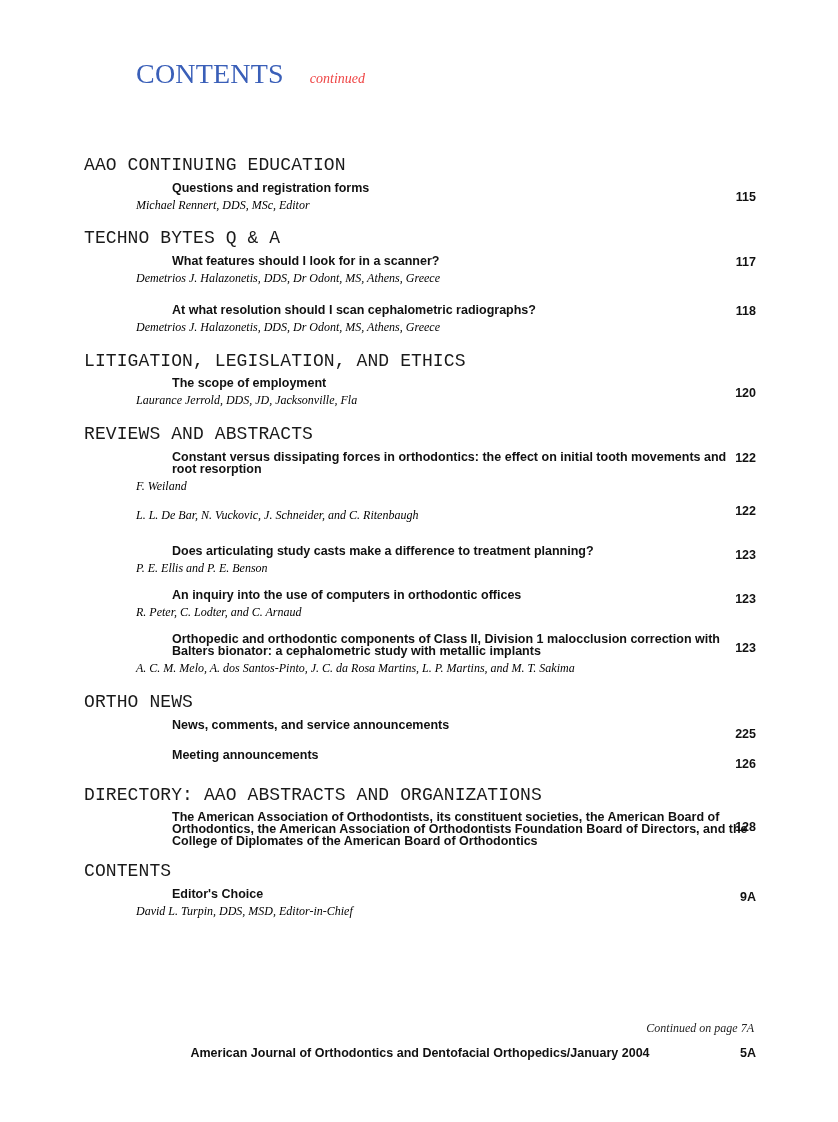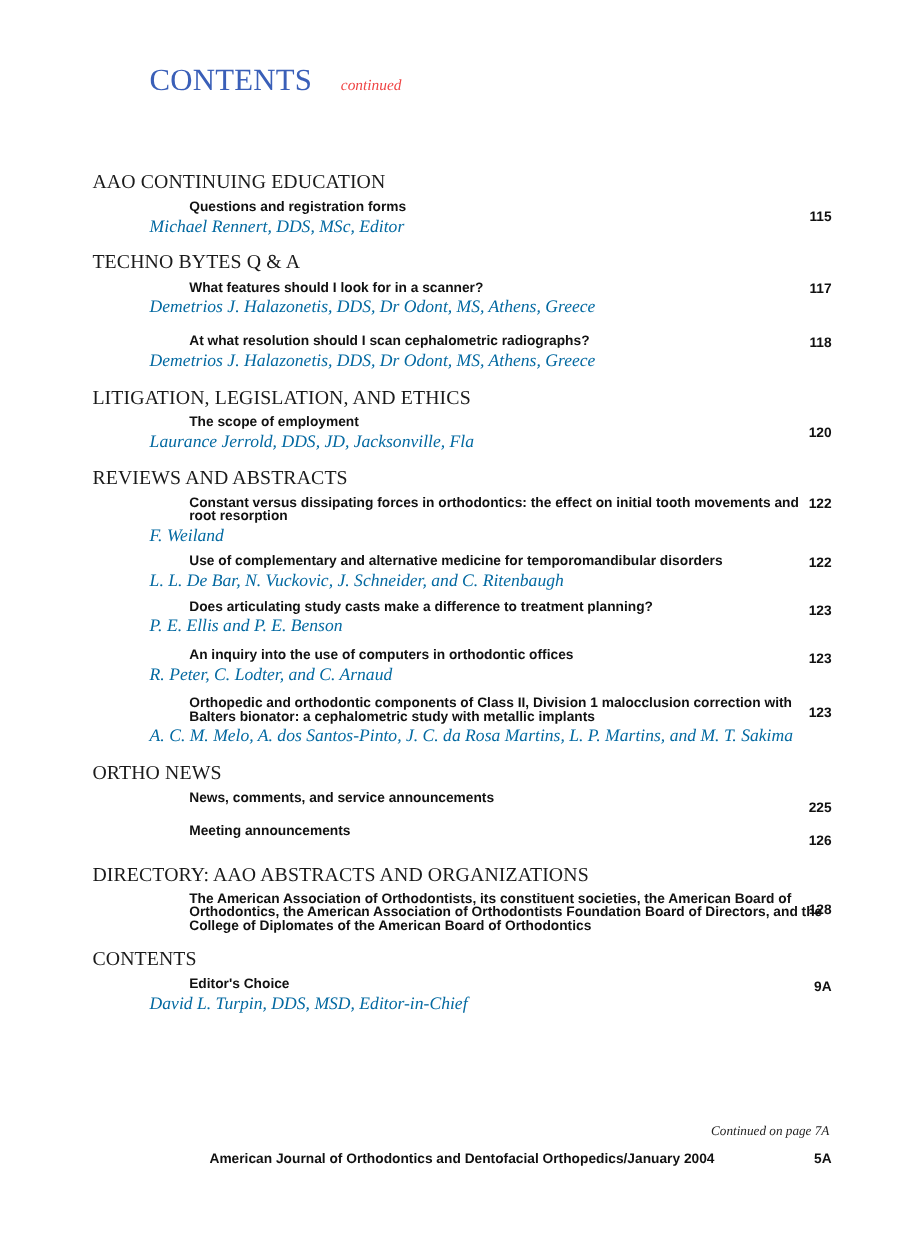--- a/index.html
+++ b/index.html
@@ -1,24 +1,24 @@
 <!DOCTYPE html>
 <html><head>
   <meta charset="utf-8">
   <style>
     * { margin: 0; padding: 0; box-sizing: border-box; }
     html, body { width: 838px; height: 1122px; background: #ffffff; overflow: hidden; }
     body { position: relative; color: #111; }
     .title-row { position: absolute; left: 136px; top: 58px; display: flex; align-items: baseline; }
     .title { font-family: "Liberation Serif", serif; font-size: 28px; color: #3a5fb8; letter-spacing: 0.2px; }
     .title-cont { font-family: "Liberation Serif", serif; font-style: italic; font-size: 14px; color: #ef4444; margin-left: 26px; text-align: center; }
-    .sec { position: absolute; left: 84px; font-family: Liberation Serif, serif; font-size: 18px; color: #1a1a1a; letter-spacing: 0.1px; }
+    .sec { position: absolute; left: 84px; font-family: Liberation Mono, monospace; font-size: 18px; color: #1a1a1a; letter-spacing: 0.1px; }
     .entry { position: absolute; left: 136px; width: 620px; }
     .etitle { font-family: "Liberation Sans", sans-serif; font-weight: bold; font-size: 12.5px; line-height: 12px; width: 580px; color: #111; margin-left: 36px; }
-    .eauth { font-family: "Liberation Serif", serif; font-style: italic; font-size: 16px; color: #0369a1; margin-top: 4px; }
+    .eauth { font-family: "Liberation Serif", serif; font-style: italic; font-size: 12px; color: #000000; margin-top: 4px; }
     .epage { position: absolute; right: 0; font-family: "Liberation Sans", sans-serif; font-weight: bold; font-size: 12.5px; color: #111; text-align: center; }
     .contd { position: absolute; right: 84px; top: 1021px; font-family: "Liberation Serif", serif; font-style: italic; font-size: 12px; color: #222; }
     .footer { position: absolute; left: 84px; top: 1046px; width: 672px; font-family: "Liberation Sans", sans-serif; font-weight: bold; font-size: 12.5px; color: #111; text-align: center; }
     .footer .fpage { position: absolute; right: 0; top: 0; }
   </style>
 </head>
 <body>
 
 <div class="title-row">
   <span class="title">CONTENTS</span>
@@ -51,21 +51,20 @@
   <span class="epage" style="top:9px">120</span>
 </div>
 
 <div class="sec" style="top:424px">REVIEWS AND ABSTRACTS</div>
 <div class="entry" style="top:451px">
   <div class="etitle">Constant versus dissipating forces in orthodontics: the effect on initial tooth movements and root resorption</div>
   <div class="eauth">F. Weiland</div>
   <span class="epage" style="top:0">122</span>
 </div>
 <div class="entry" style="top:504px">
-  <div class="etitle">Use of complementary and alternative medicine for temporomandibular disorders</div>
   <div class="eauth">L. L. De Bar, N. Vuckovic, J. Schneider, and C. Ritenbaugh</div>
   <span class="epage" style="top:0">122</span>
 </div>
 <div class="entry" style="top:545px">
   <div class="etitle">Does articulating study casts make a difference to treatment planning?</div>
   <div class="eauth">P. E. Ellis and P. E. Benson</div>
   <span class="epage" style="top:3px">123</span>
 </div>
 <div class="entry" style="top:589px">
   <div class="etitle">An inquiry into the use of computers in orthodontic offices</div>

